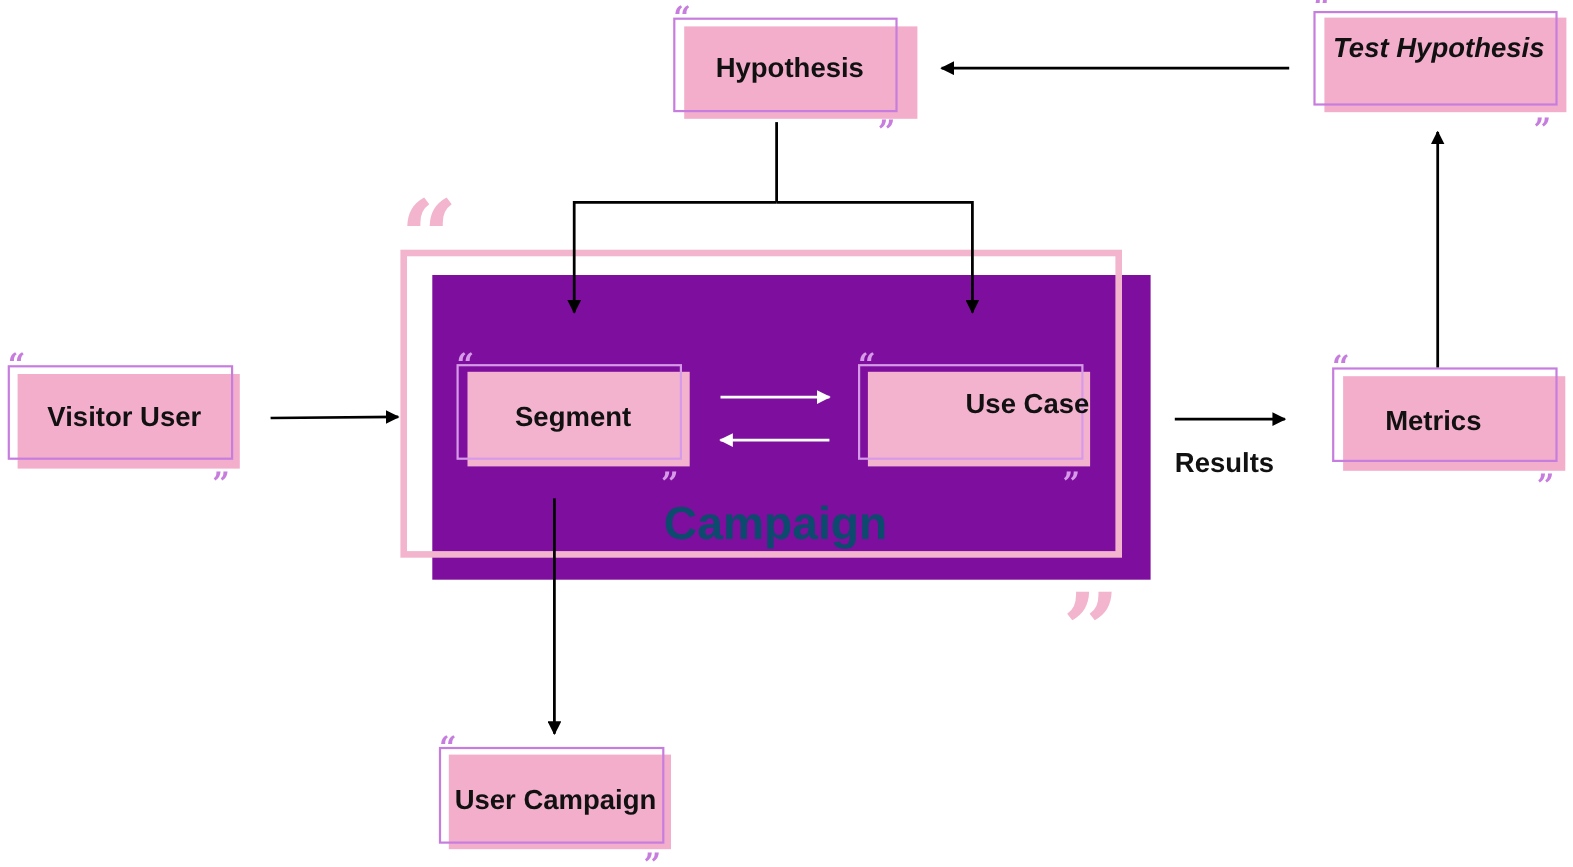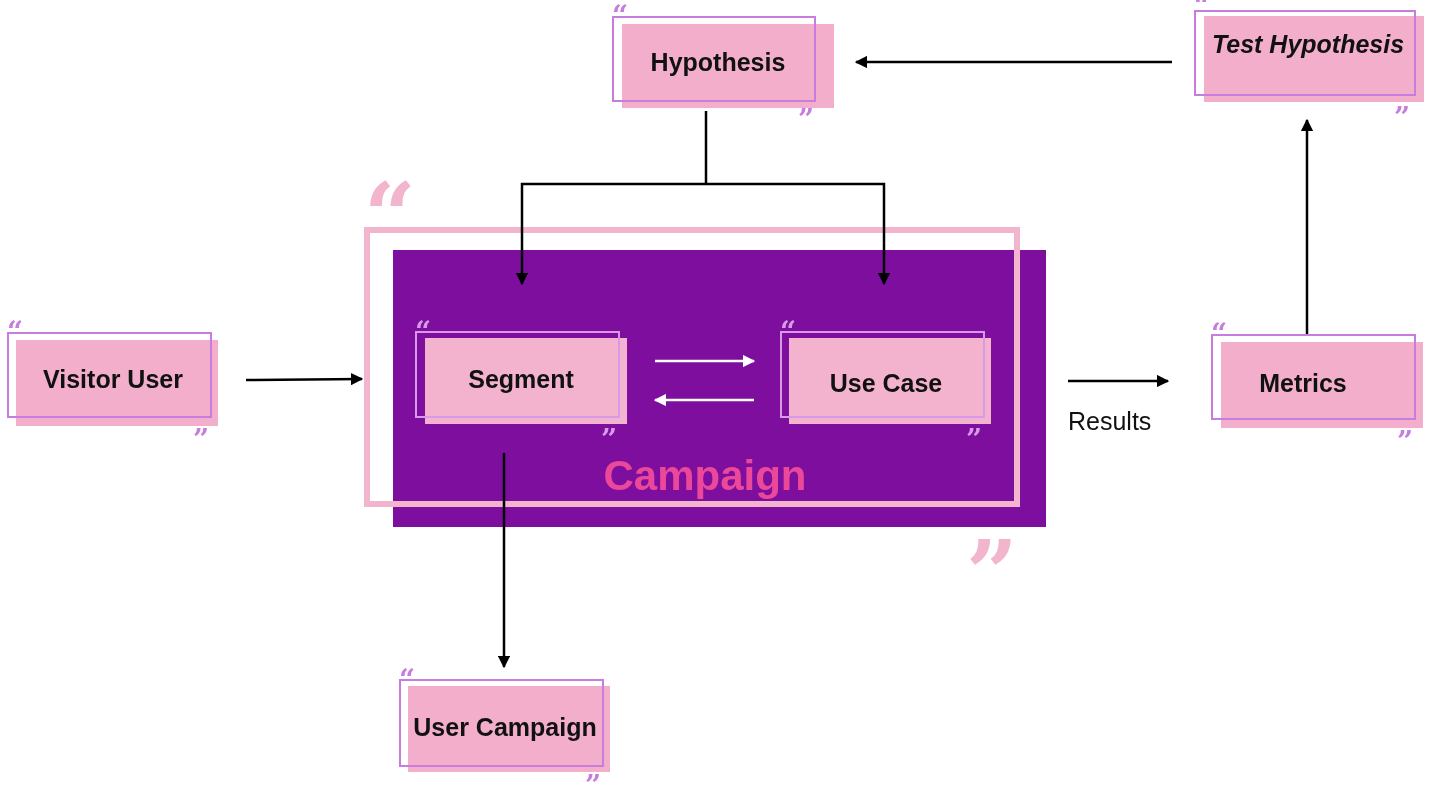--- a/index.html
+++ b/index.html
@@ -12,24 +12,24 @@
                  font-weight:bold; font-size:25px; color:#111; white-space:nowrap; }
   .q { position:absolute; color:#c77dde; font-family:"DejaVu Serif", serif; font-weight:bold;
        font-size:28px; line-height:1; letter-spacing:-3px; }
   .inner .fill { background:#f3b3ce; }
   .inner .outline { border-color:#d79ae8; }
   .inner .q { color:#d79ae8; }
   #campaign-bg { position:absolute; left:393px; top:250px; width:653px; height:277px; background:#7e0f9e; }
   #campaign-frame { position:absolute; left:364px; top:227px; width:656px; height:280px;
                     border:6px solid #f2b5cd; box-sizing:border-box; }
   #campaign-label { position:absolute; left:560px; top:452px; width:290px; text-align:center;
-                    color:#ec4899; font-weight:bold; font-size:42px; }
+                    color:#0c4a6e; font-weight:bold; font-size:42px; }
   .bigq { position:absolute; color:#f2b5cd; font-family:"DejaVu Serif", serif; font-weight:bold;
           font-size:90px; line-height:1; letter-spacing:-12px; }
-  #results-label { position:absolute; left:1068px; top:407px; font-weight:normal; font-size:25px; color:#111; }
+  #results-label { position:absolute; left:1068px; top:407px; font-weight:bold; font-size:25px; color:#111; }
   svg#arrows { position:absolute; left:0; top:0; }
 </style>
 </head>
 <body>
 
 <div id="campaign-bg"></div>
 <div id="campaign-frame"></div>
 <div class="bigq" style="left:364px; top:170px;">“</div>
 <div class="bigq" style="left:966px; top:528px;">”</div>
 <div id="campaign-label">Campaign</div>
@@ -63,21 +63,21 @@
   <div class="fill" style="left:10px; top:20px; width:202px; height:86px;"></div>
   <div class="outline" style="left:0; top:13px; width:205px; height:87px;"></div>
   <div class="label" style="left:0; top:18px; width:212px; height:86px;">Segment</div>
   <div class="q" style="left:186px; top:108px;">”</div>
 </div>
 
 <div class="node inner" style="left:780px; top:318px;">
   <div class="q" style="left:0; top:0;">“</div>
   <div class="fill" style="left:9px; top:20px; width:202px; height:86px;"></div>
   <div class="outline" style="left:0; top:13px; width:205px; height:87px;"></div>
-  <div class="label" style="left:0; top:22px; width:212px; height:86px;">Use Case</div>
+  <div class="label" style="left:0; top:6px; width:212px; height:86px;padding-left:48px;">Use Case</div>
   <div class="q" style="left:186px; top:108px;">”</div>
 </div>
 
 <div class="node" style="left:1211px; top:320px;">
   <div class="q" style="left:0; top:0;">“</div>
   <div class="fill" style="left:10px; top:22px; width:202px; height:86px;"></div>
   <div class="outline" style="left:0; top:14px; width:205px; height:86px;"></div>
   <div class="label" style="left:0; top:20px; width:184px; height:86px;">Metrics</div>
   <div class="q" style="left:186px; top:108px;">”</div>
 </div>

